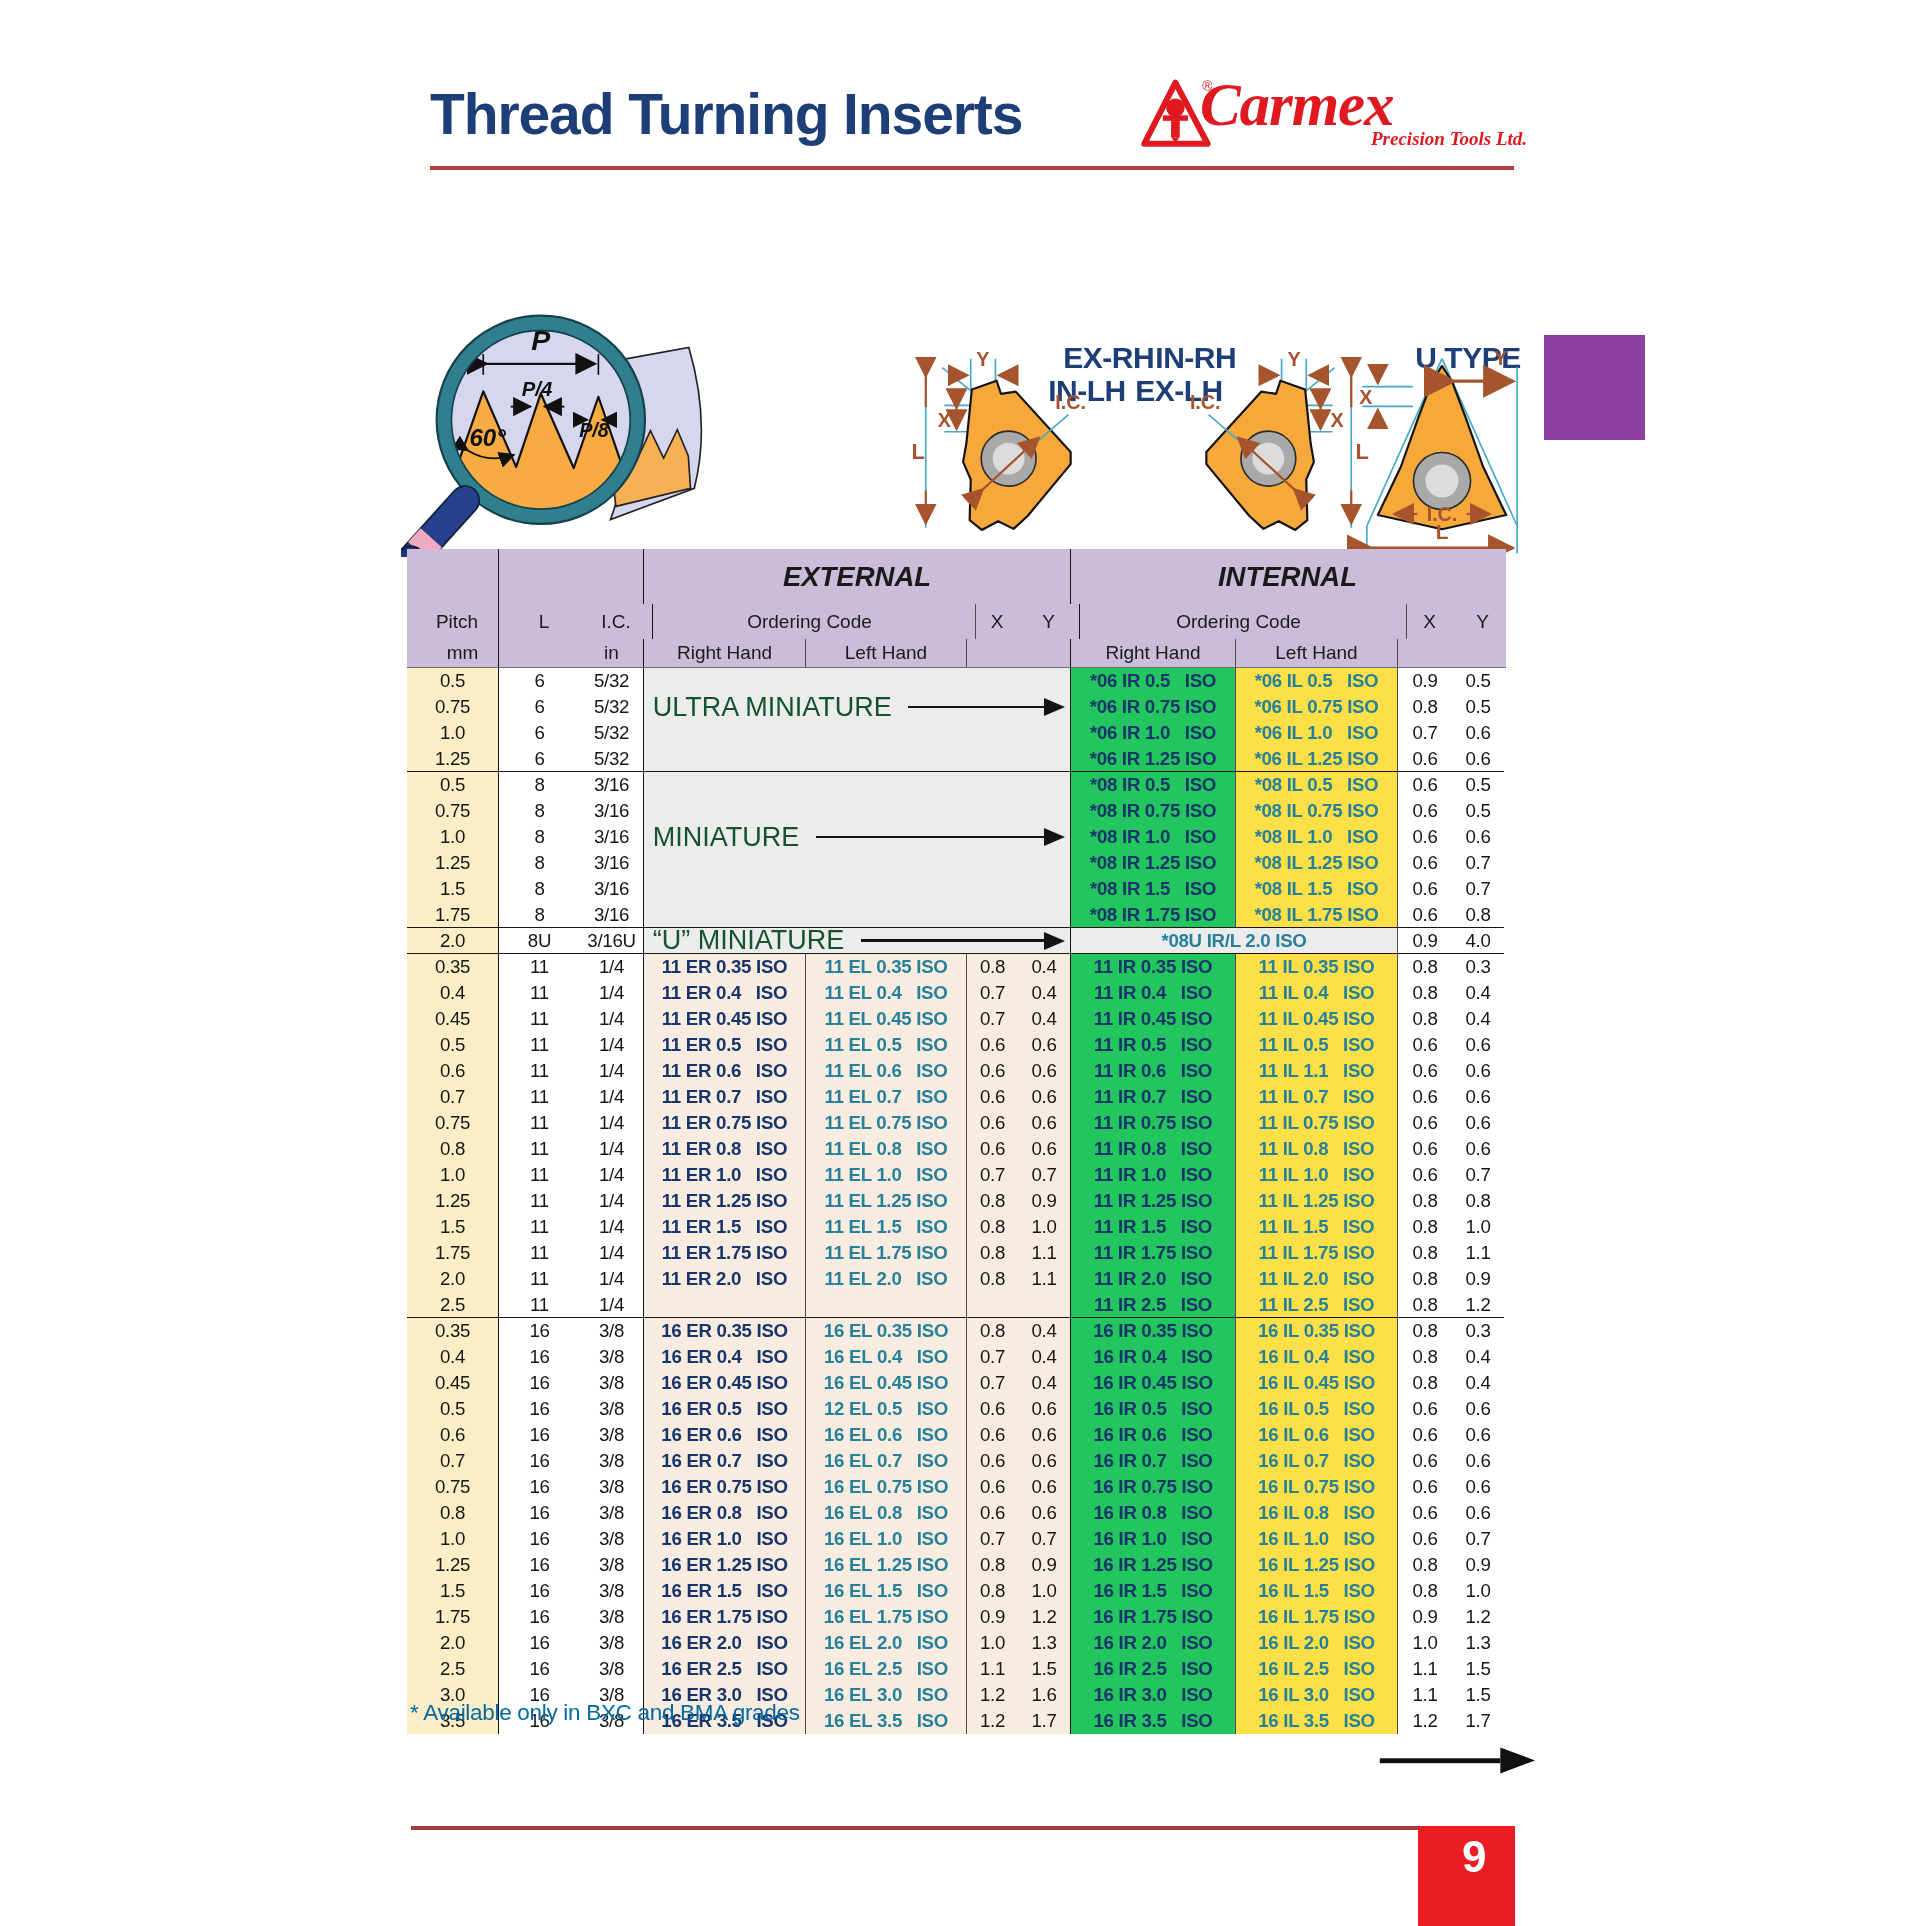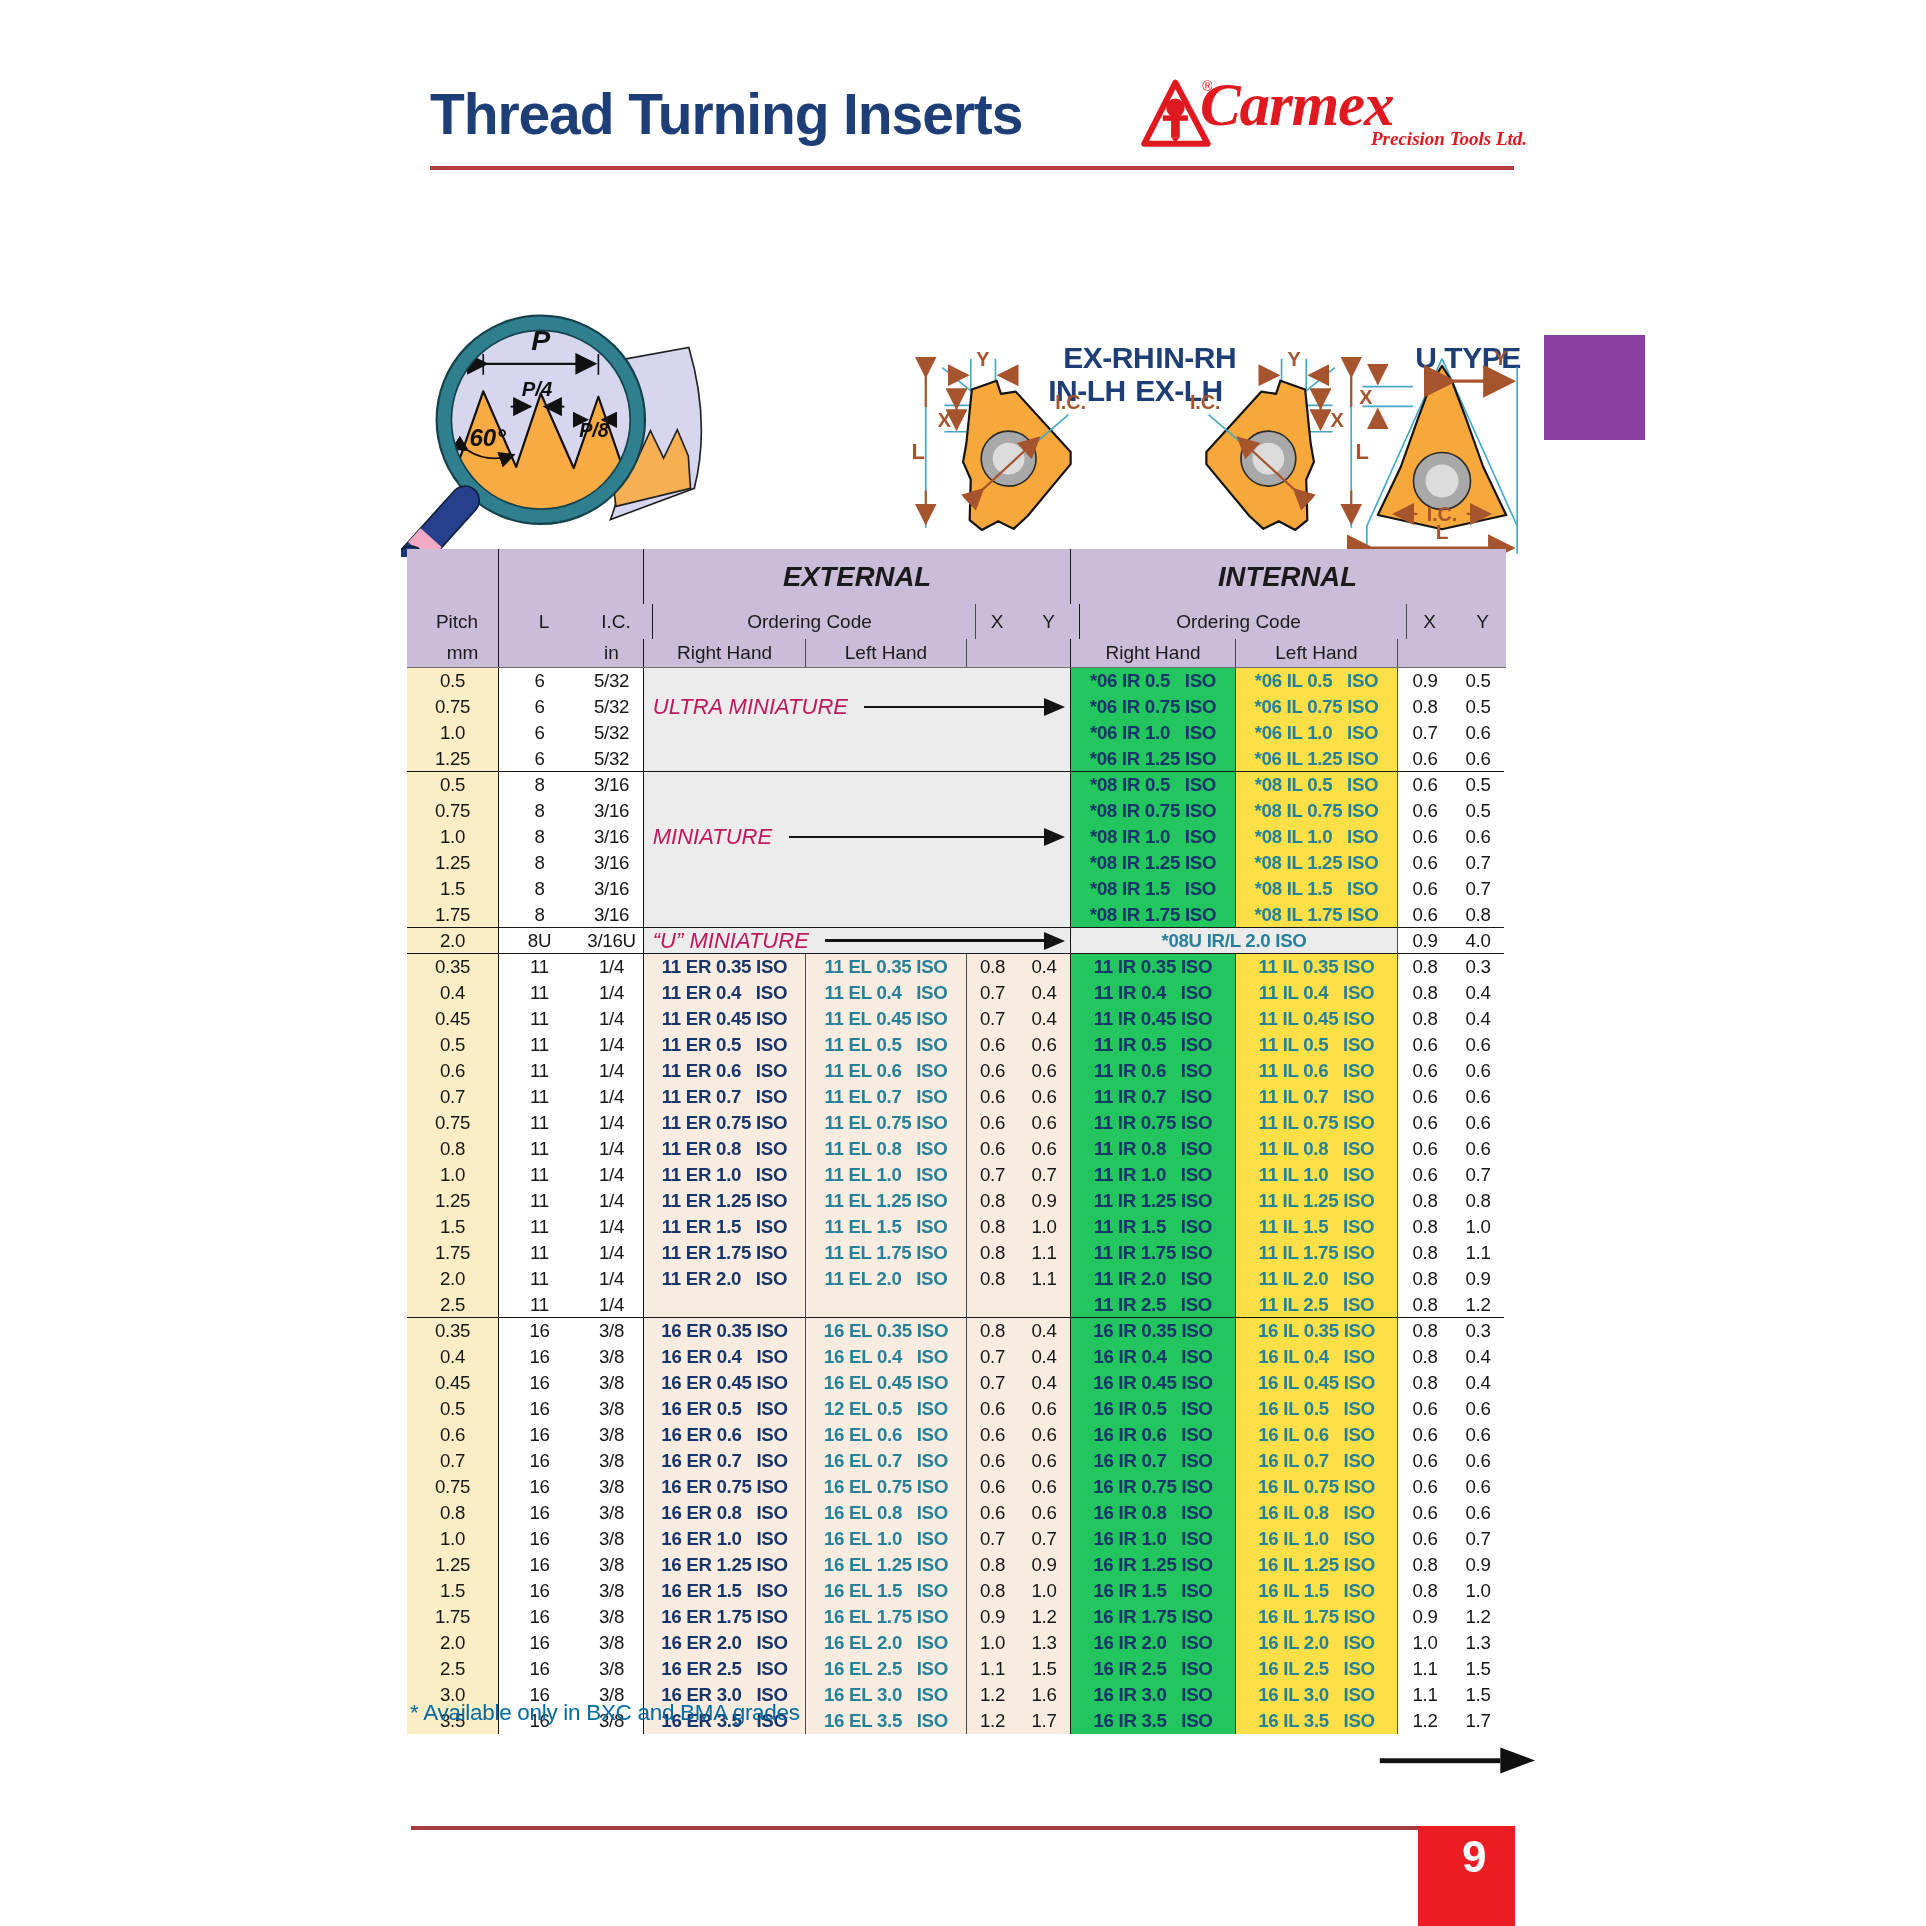--- a/index.html
+++ b/index.html
@@ -42,21 +42,21 @@
   .pitch{background:#fbeec6;}
   .num{background:#fff;}
   .ext{background:#f8ece0;}
   .rh{font-weight:bold;color:#17356b;}
   .lh{font-weight:bold;color:#27809a;}
   .intrh{background:#22c55e;}
   .intlh{background:#fde047;}
   .extmerged{background:#ececec;display:flex;align-items:center;justify-content:flex-start;
     box-sizing:border-box;height:26px;padding-left:8.8px;}
   .intmerged{background:#ebebeb;font-weight:bold;color:#27809a;}
-  .note-label{font-style:italic;font-size:22px;color:#be185d;letter-spacing:0;white-space:pre;}
+  .note-label{font-size:27px;color:#14532d;letter-spacing:0;white-space:pre;}
   .note-arrow{flex:1;height:2.7px;background:#141414;margin-left:16.5px;margin-right:25px;position:relative;}
   .note-arrow::after{content:"";position:absolute;right:-20px;top:50%;transform:translateY(-50%);
     width:0;height:0;border-left:21px solid #141414;border-top:9.3px solid transparent;border-bottom:9.3px solid transparent;}
   .gend{border-bottom:1.6px solid #161616;}
 
   
   .footnote{position:absolute;left:410px;top:1700px;font-size:22.5px;color:#0369a1;letter-spacing:-0.3px;}
   .bottom-rule{position:absolute;left:411px;top:1826px;width:1007px;height:4.4px;background:#a53c3e;}
   .page-box{position:absolute;left:1418px;top:1826px;width:97px;height:100px;background:#ec1c24;
     display:flex;justify-content:center;}
@@ -380,21 +380,21 @@
         <div class="cell num tl">0.6</div>
         <div class="cell num">0.6</div>
         <div class="cell pitch" style="border-right: 1.6px solid rgb(22, 22, 22);">0.6</div>
         <div class="cell num">11</div>
         <div class="cell num">1/4</div>
         <div class="cell rh ext sl">11 ER 0.6   ISO</div>
         <div class="cell lh ext tl">11 EL 0.6   ISO</div>
         <div class="cell ext tl">0.6</div>
         <div class="cell ext">0.6</div>
         <div class="cell rh intrh sl">11 IR 0.6   ISO</div>
-        <div class="cell lh intlh tl">11 IL 0.6   ISO</div>
+        <div class="cell lh intlh tl">11 IL 1.1   ISO</div>
         <div class="cell num tl">0.6</div>
         <div class="cell num">0.6</div>
         <div class="cell pitch" style="border-right: 1.6px solid rgb(22, 22, 22);">0.7</div>
         <div class="cell num">11</div>
         <div class="cell num">1/4</div>
         <div class="cell rh ext sl">11 ER 0.7   ISO</div>
         <div class="cell lh ext tl">11 EL 0.7   ISO</div>
         <div class="cell ext tl">0.6</div>
         <div class="cell ext">0.6</div>
         <div class="cell rh intrh sl">11 IR 0.7   ISO</div>

